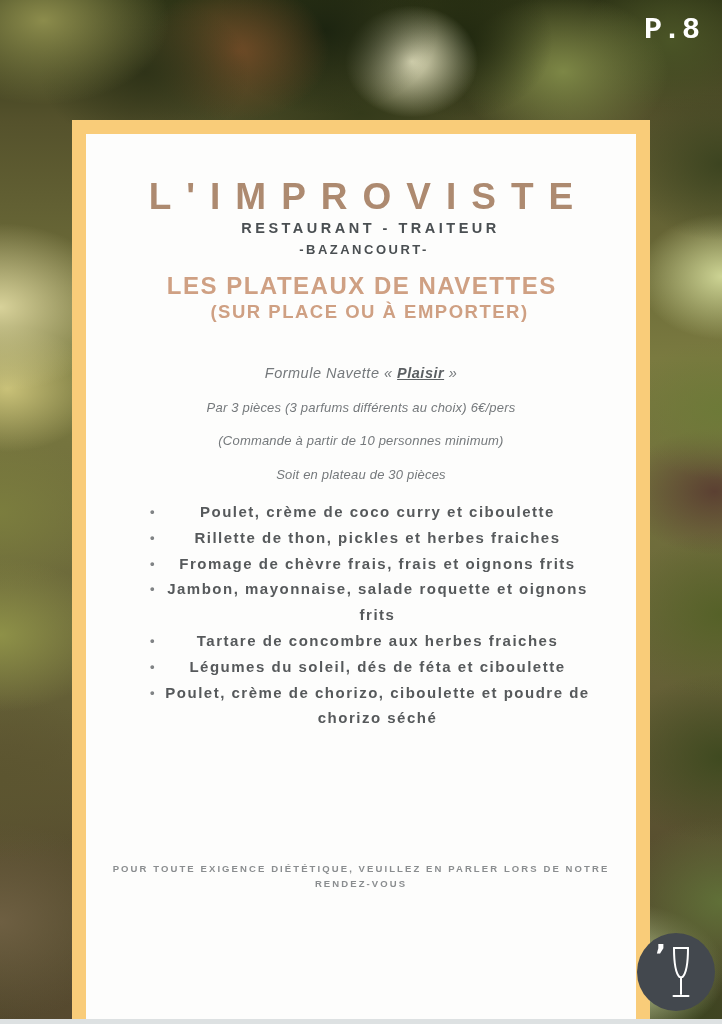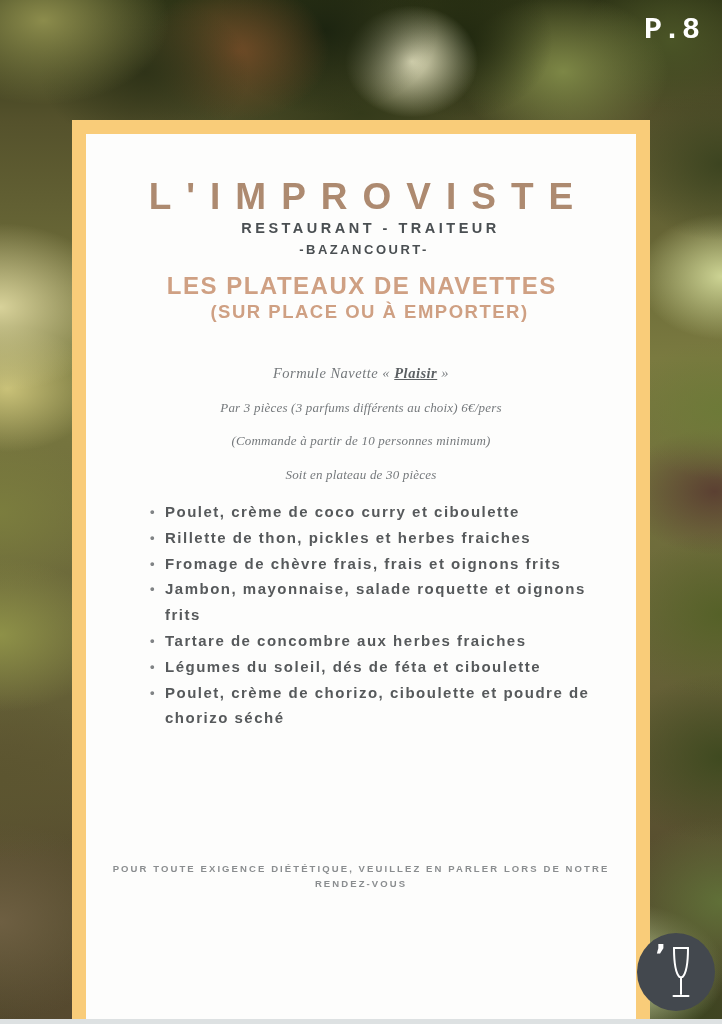--- a/index.html
+++ b/index.html
@@ -85,32 +85,32 @@
     text-align:center;
   }
   .section-subtitle {
     position:absolute; top:167px; left:0; right:0;
     font-size:18.5px; font-weight:bold; letter-spacing:1.5px; padding-left:17px;
     color:#cfa083;
   }
 
   .formule {
     position:absolute; top:229px; left:0; right:0;
-    font-family:Liberation Serif, serif; font-style:italic;
+    font-family:Liberation Sans, sans-serif; font-style:italic;
     color:#75797c; line-height:21.5px;
   }
   .formule .f-line1 { font-size:14.5px; letter-spacing:0.5px; }
   .formule .f-line  { font-size:13px;   letter-spacing:0.2px;margin-top:12px; }
   .formule .plaisir {
     font-weight:bold; text-decoration:underline; color:#5b5f62;
   }
 
   .menu-list {
     position:absolute; top:365px; left:64px; width:440px;
-    list-style:none; text-align:left;
+    list-style:none; text-align:center;
   }
   .menu-item {
     position:relative; padding-left:15px;
     font-size:15px; font-weight:bold; letter-spacing:1.5px;
     line-height:25.8px; color:#56595b;
   }
   .menu-item::before {
     content:"\2022"; position:absolute; left:0; top:0;
     color:#808385; font-size:13px;
   }

